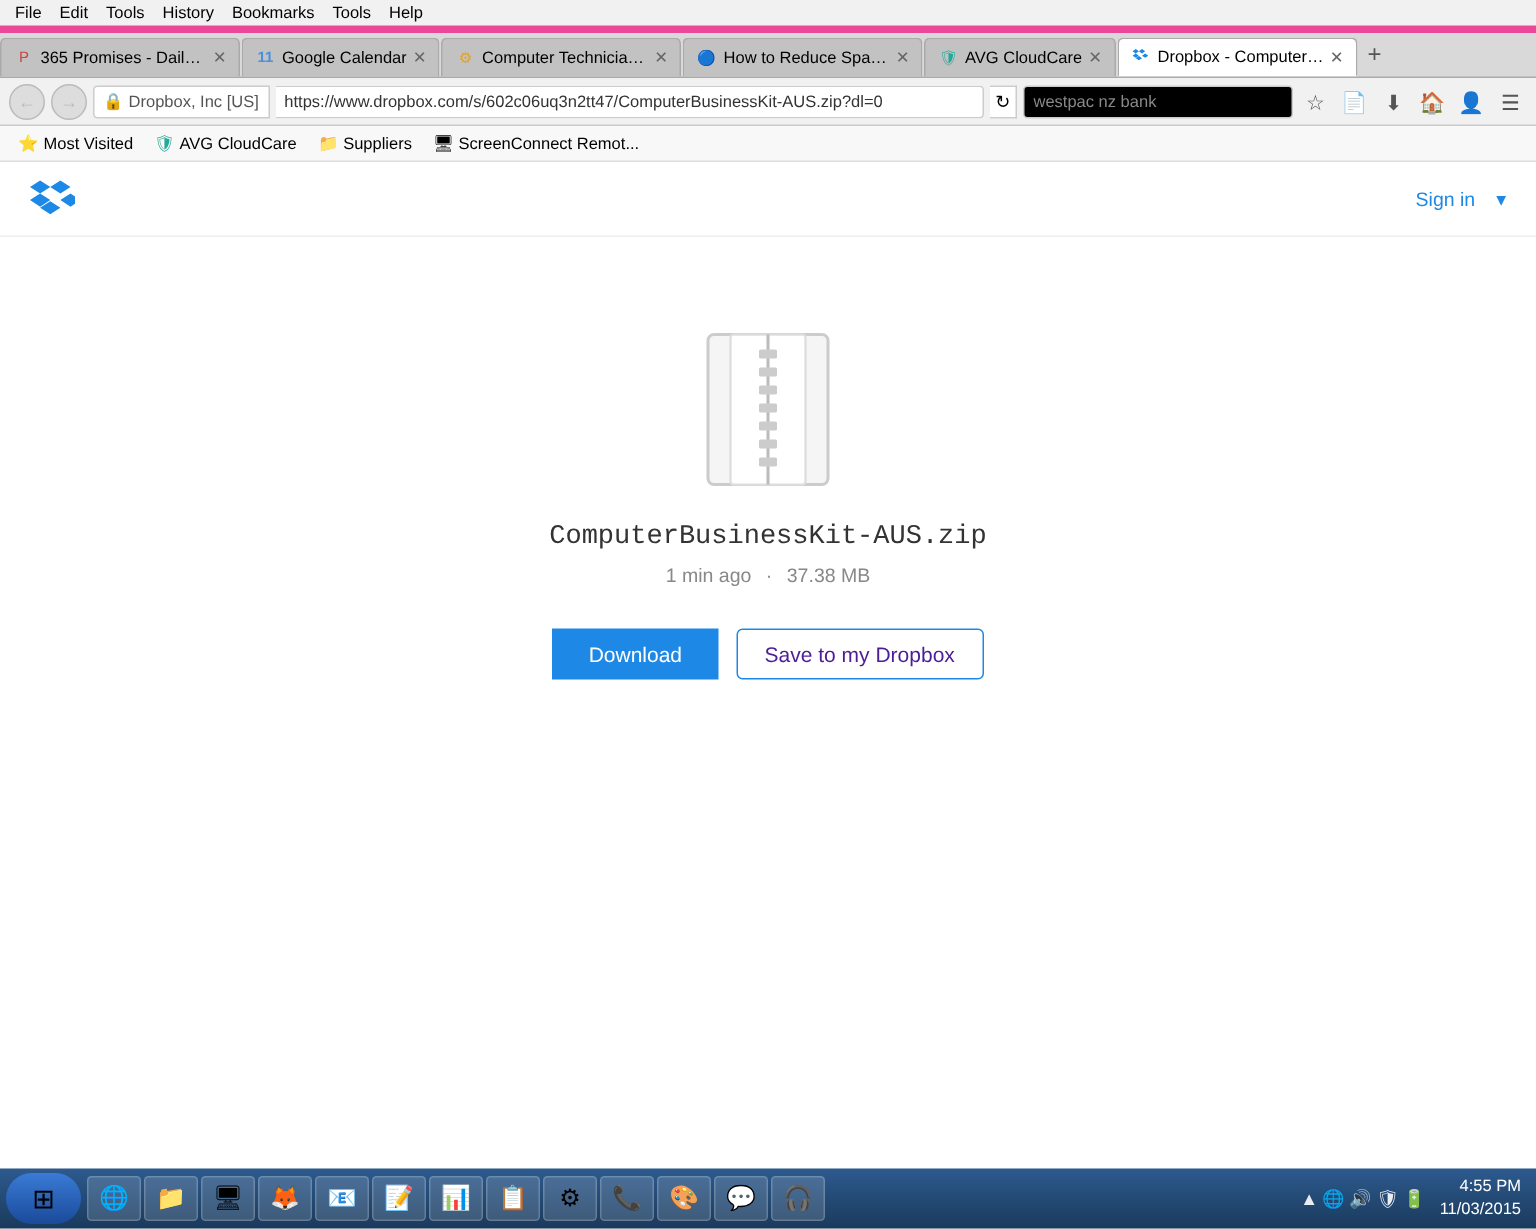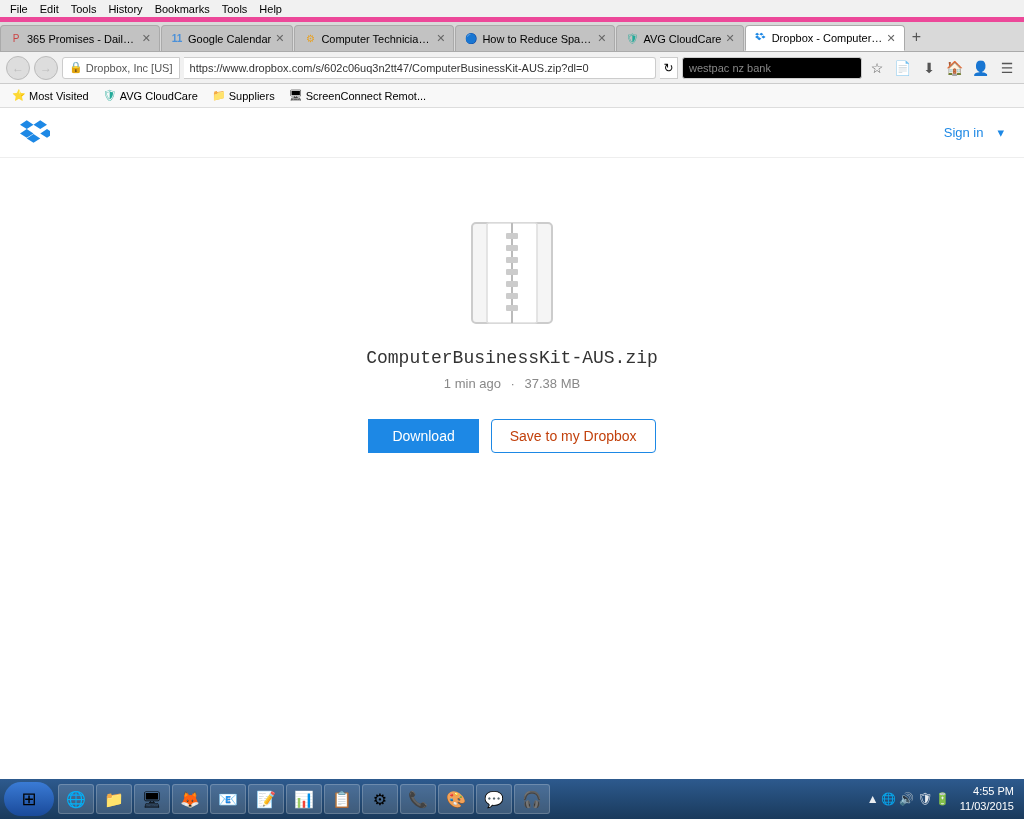--- a/index.html
+++ b/index.html
@@ -265,21 +265,21 @@
       background: #1d88e5;
       color: white;
       border: none;
       border-radius: 0;
       padding: 8px 24px;
       font-size: 14px;
       cursor: pointer;
     }
     .btn-save {
       background: white;
-      color: #c2410c;
+      color: #4c1d95;
       border: 1px solid #1d88e5;
       border-radius: 4px;
       padding: 8px 18px;
       font-size: 14px;
       cursor: pointer;
     }
 
     
     .taskbar {
       position: absolute;

